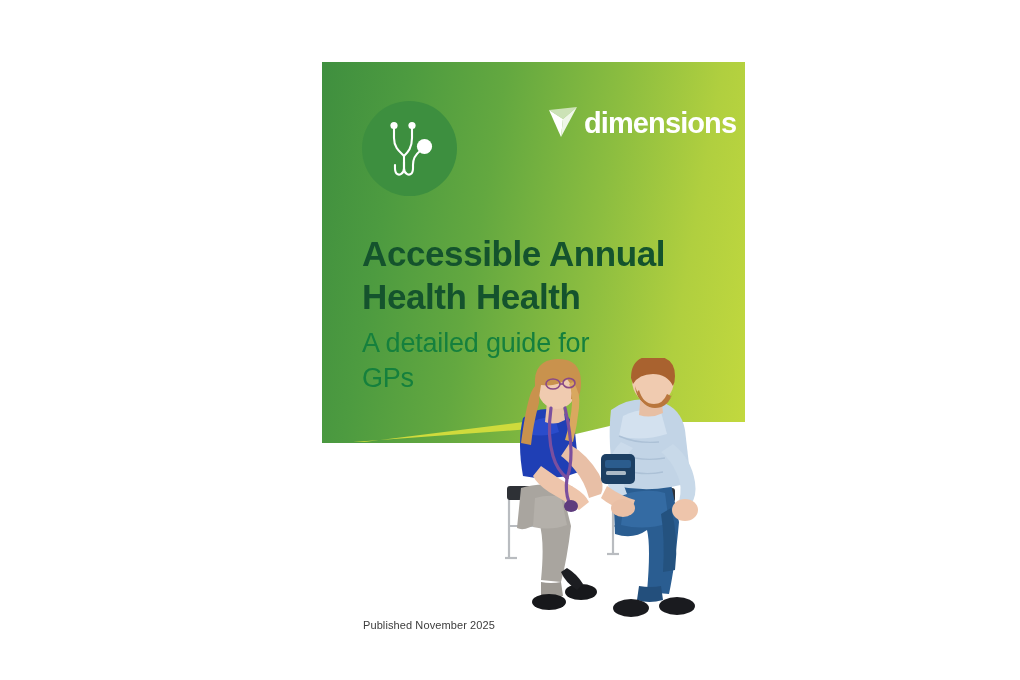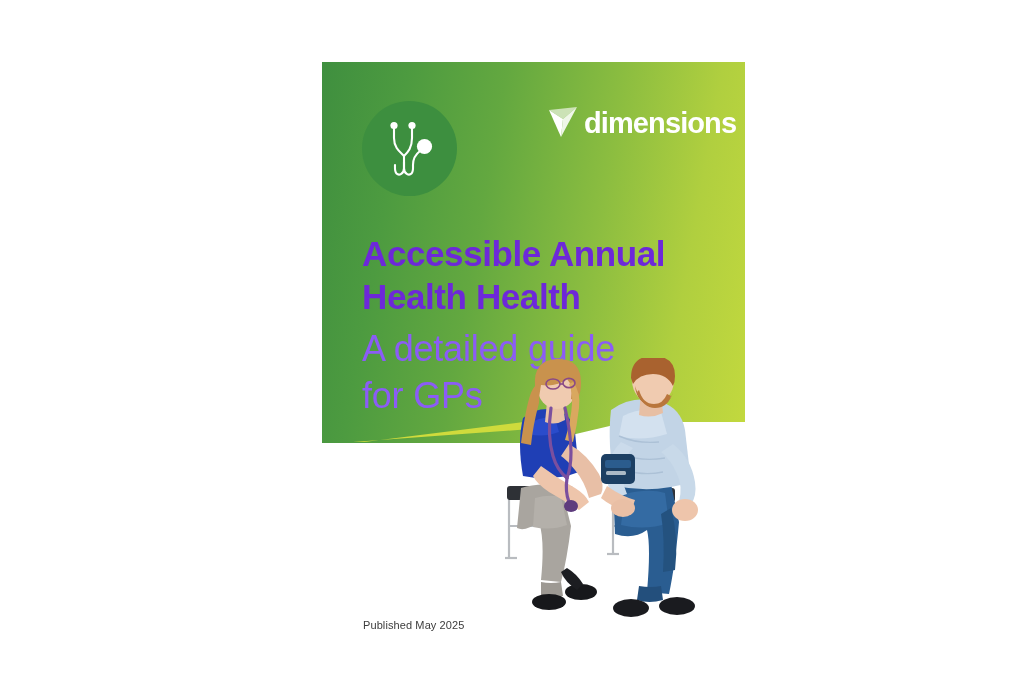--- a/index.html
+++ b/index.html
@@ -99,31 +99,31 @@
   }
 
   
   .cover-text {
     position: absolute;
     left: 362px;
     top: 232px;
     width: 340px;
   }
   .cover-title {
-    color: #6d28d9;
+    color: #14532d;
     font-size: 35px;
     font-weight: 700;
     line-height: 1.24;
     letter-spacing: -0.4px;
     margin: 0;
     font-family: "Liberation Sans", sans-serif;
   }
   .cover-subtitle {
-    color: #8b5cf6;
-    font-size: 36px;
+    color: #15803d;
+    font-size: 27px;
     font-weight: 400;
     line-height: 1.30;
     letter-spacing: -0.2px;
     margin: 7px 0 0 0;
     max-width: 260px;
     font-family: "Liberation Sans", sans-serif;
   }
 
   
   .published-line {
@@ -283,15 +283,15 @@
         <path d="M146 34 q12 -2 20 3 l2 18 q-12 6 -24 2 z" fill="#e7bfa4"></path>
         <ellipse cx="158" cy="22" rx="21" ry="24" fill="#f0cbb0"></ellipse>
 
         <path d="M136 20 q0 -22 22 -22 q22 0 22 20 q0 6 -2 10 q-6 -12 -20 -12 q-14 0 -20 10 z" fill="#a9622f"></path>
         <path d="M140 28 q2 18 18 20 q16 2 20 -14 q-4 14 -18 14 q-14 0 -20 -20 z" fill="#b06b33"></path>
         <path d="M142 34 q6 16 18 16 q12 0 16 -12 l-4 -2 q-4 10 -13 10 q-11 0 -15 -14 z" fill="#b9763c"></path>
       </g>
     </svg>
   </div>
 
-  <div class="published-line">Published May 2025</div>
+  <div class="published-line">Published November 2025</div>
 
 </div>
 
 </body></html>

